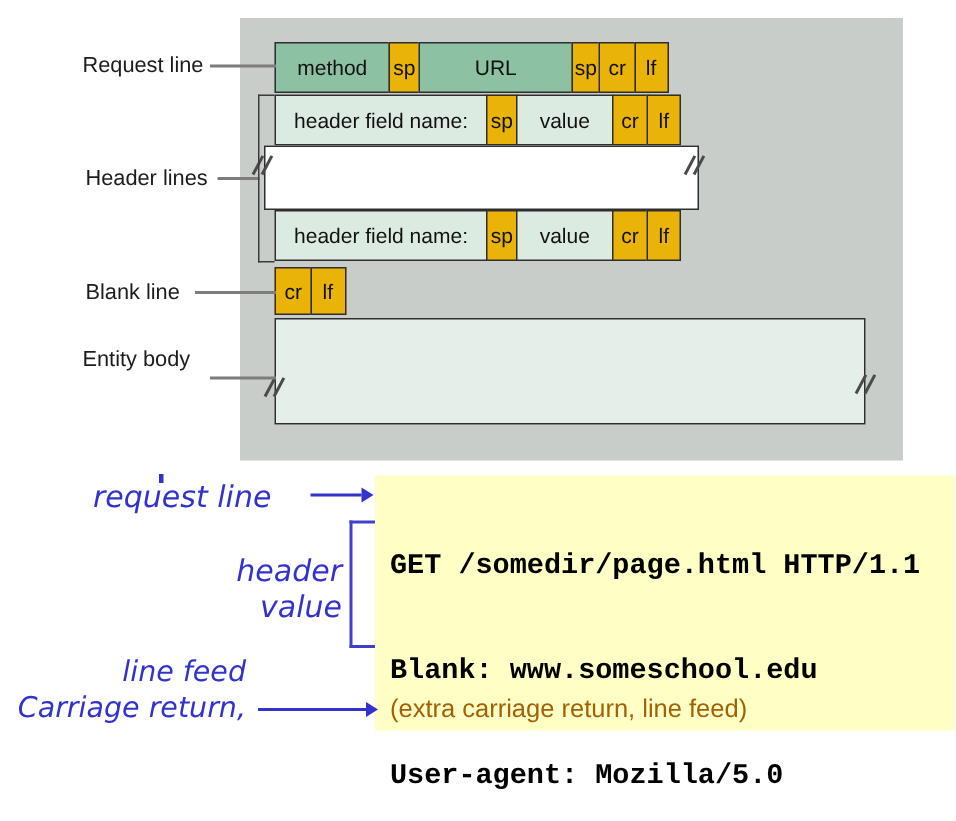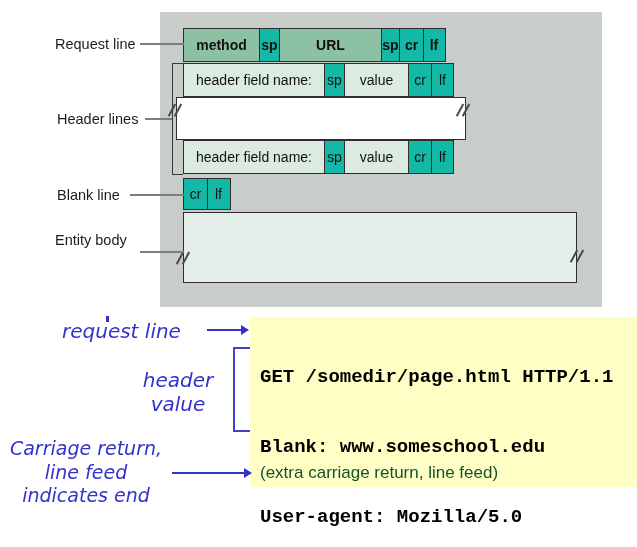--- a/index.html
+++ b/index.html
@@ -5,21 +5,21 @@
   html,body{margin:0;padding:0;background:#ffffff;}
   .canvas{
     position:relative;width:637px;height:547px;background:#ffffff;overflow:hidden;
     font-family:"Liberation Sans",sans-serif;
   }
   .panel{position:absolute;left:160px;top:12px;width:442px;height:295px;background:#c9cdca;}
   .row{position:absolute;display:flex;}
   .cell{
     box-sizing:border-box;height:34px;border:1.5px solid #2e2e2e;margin-left:-1.5px;
     display:flex;align-items:center;justify-content:center;
-    font-size:14px;color:#111;background:#14b8a6;white-space:nowrap;
+    font-size:14px;color:#111;background:#eab308;white-space:nowrap;
   }
   .cell:first-child{margin-left:0;}
   .cell.g{background:#8dc1a4;}
   .cell.lg{background:#dcebe2;text-align:right;}
   .gapbox{position:absolute;left:176px;top:97px;width:290px;height:43px;box-sizing:border-box;
     background:#ffffff;border:1.5px solid #2e2e2e;}
   .entity{position:absolute;left:183px;top:212px;width:394px;height:71px;box-sizing:border-box;
     background:#e3efe8;border:1.5px solid #2e2e2e;}
   .blankrow .cell{height:32px;}
   .sidelabel{position:absolute;font-size:14.5px;color:#1c1c1c;white-space:nowrap;}
@@ -27,39 +27,39 @@
   .fbracket{position:absolute;left:172px;top:63px;width:11px;height:112px;box-sizing:border-box;
     border-left:1.5px solid #3a3a3a;border-top:1.5px solid #3a3a3a;border-bottom:1.5px solid #3a3a3a;}
   .bmark{position:absolute;width:12px;height:16px;}
   .bmark::before,.bmark::after{content:"";position:absolute;top:0;width:1.5px;height:14px;
     background:#4a4a4a;transform:rotate(28deg);}
   .bmark::before{left:2px;}
   .bmark::after{left:8px;}
   .yellowbox{position:absolute;left:250px;top:317px;width:387px;height:170px;background:#ffffc5;}
   .code{position:absolute;left:260px;top:320px;font-family:"Liberation Mono",monospace;
     font-weight:bold;font-size:19px;line-height:23.2px;color:#000;white-space:pre;}
-  .extranote{position:absolute;left:260px;top:463px;font-size:17px;color:#14532d;white-space:nowrap;}
+  .extranote{position:absolute;left:260px;top:463px;font-size:17px;color:#a16207;white-space:nowrap;}
   .hand{position:absolute;color:#3232cd;font-family:"DejaVu Sans",sans-serif;
     font-style:italic;font-size:19px;white-space:nowrap;}
-  .handcenter{text-align:center;white-space:normal;line-height:23.5px;}
+  .handcenter{text-align:right;white-space:normal;line-height:23.5px;}
   .arrow{position:absolute;height:2px;background:#3232cd;}
   .arrow::after{content:"";position:absolute;right:-8px;top:-4px;width:0;height:0;
     border-left:8px solid #3232cd;border-top:5px solid transparent;border-bottom:5px solid transparent;}
   .bbracket{position:absolute;left:233px;top:347px;width:17px;height:85px;box-sizing:border-box;
     border:2px solid #4040c8;border-right:none;}
   .straydot{position:absolute;left:106px;top:316px;width:2.5px;height:6px;background:#3232cd;}
 </style>
 </head>
 <body>
 
 <div class="canvas">
 
   <div class="panel"></div>
 
-  <div class="row" style="left:183px;top:28px;font-weight:bold;">
+  <div class="row" style="left:183px;top:28px;">
     <div class="cell g" style="width:77px">method</div>
     <div class="cell" style="width:22px">sp</div>
     <div class="cell g" style="width:103px">URL</div>
     <div class="cell" style="width:20px">sp</div>
     <div class="cell" style="width:25px">cr</div>
     <div class="cell" style="width:23px">lf</div>
   </div>
 
   <div class="row" style="left:183px;top:63px;">
     <div class="cell lg" style="width:142px">header field name:</div>
@@ -119,19 +119,18 @@
   <div class="straydot"></div>
   <div class="arrow" style="left:207px;top:329px;width:34px;"></div>
 
   <div class="hand handcenter" style="left:128px;top:369px;width:100px;font-size:20px;">
     <div>header</div>
     <div>value</div>
   </div>
   <div class="bbracket"></div>
 
   <div class="hand handcenter" style="left:8px;top:437px;width:156px;">
+    <div>line feed</div>
     <div>Carriage return,</div>
-    <div>line feed</div>
-    <div>indicates end</div>
   </div>
   <div class="arrow" style="left:172px;top:472px;width:72px;"></div>
 
 </div>
 
 </body></html>

